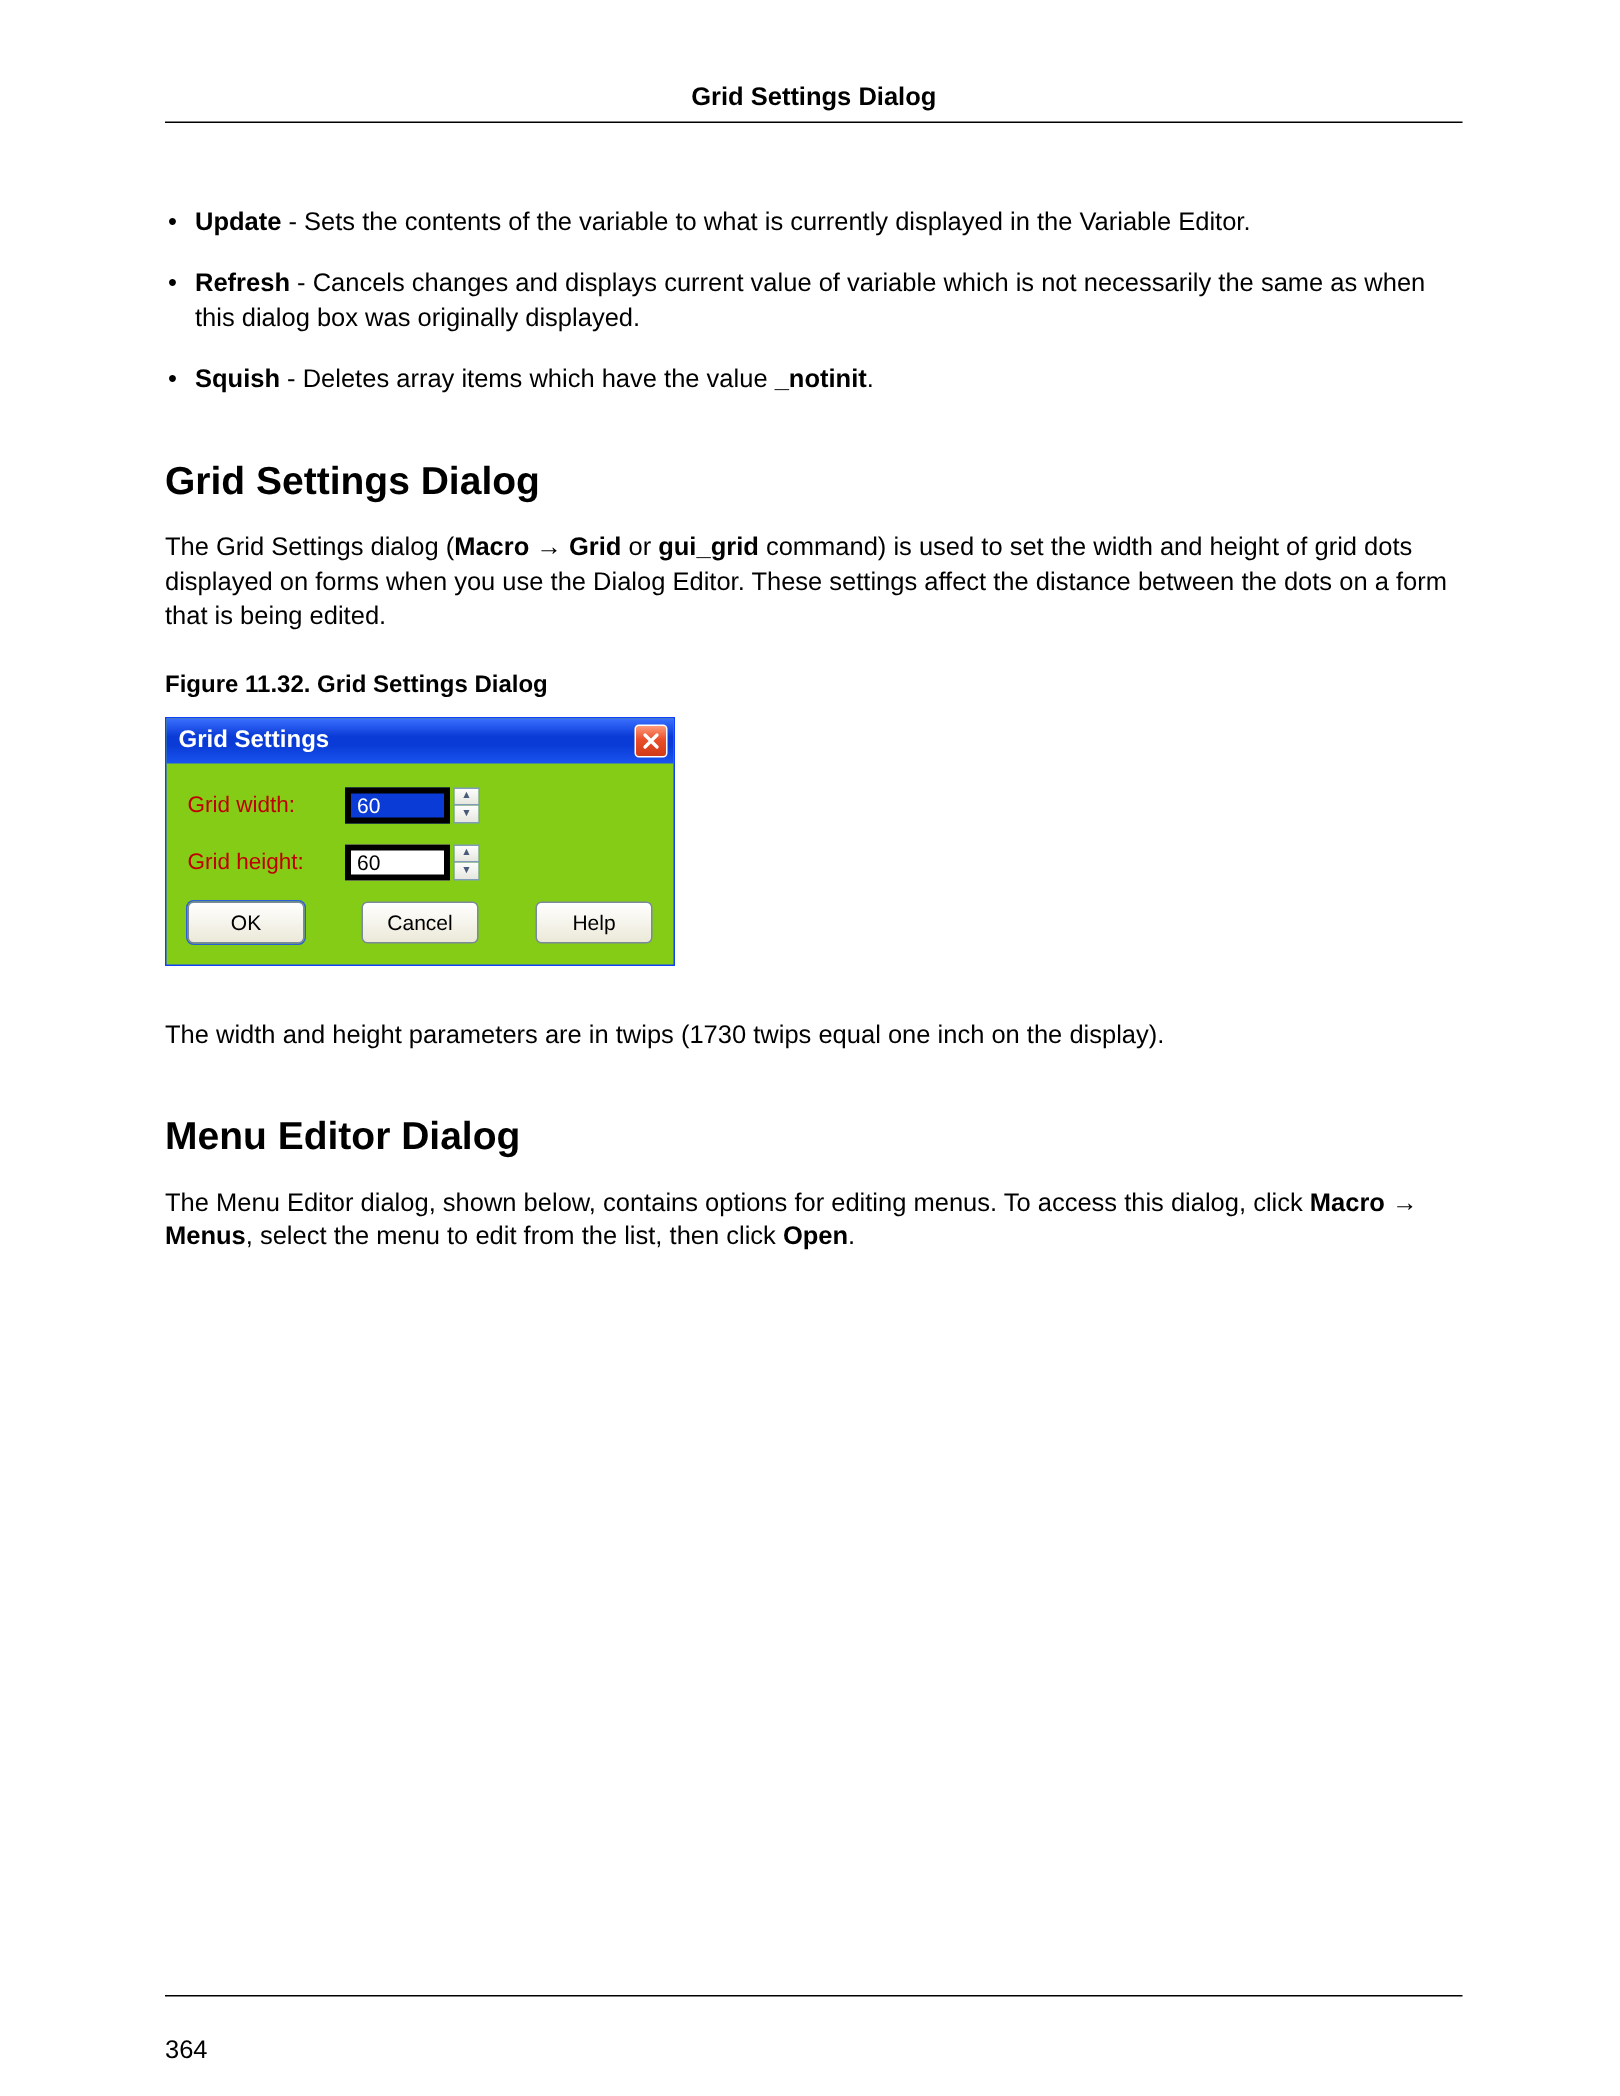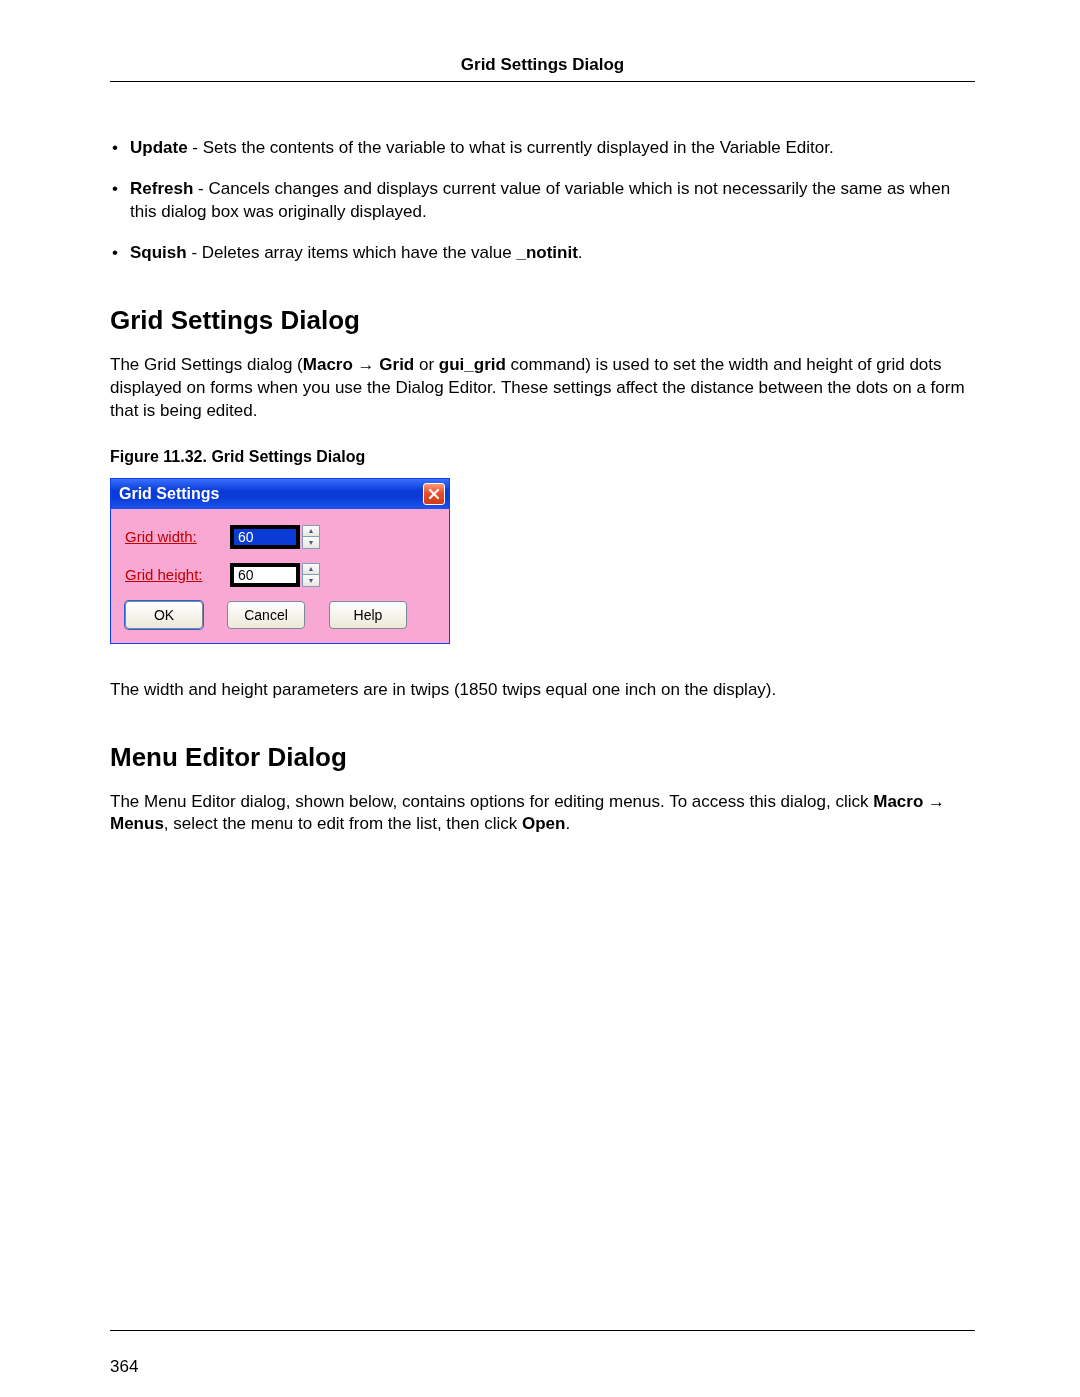--- a/index.html
+++ b/index.html
@@ -77,21 +77,21 @@
     font-weight: bold;
     margin: 25px 0 12px 0;
   }
 
   
   .dialog-wrap {
     width: 340px;
     border: 1px solid #1040ff;
     box-sizing: border-box;
     font-family: Tahoma, Arial, sans-serif;
-    background: #f9a8d4;
+    background: #84cc16;
     margin-bottom: 35px;
   }
   .titlebar {
     display: flex;
     align-items: center;
     justify-content: space-between;
     height: 30px;
     padding: 0 4px 0 8px;
     background: linear-gradient(to bottom, #3a6fff 0%, #0a3bd6 40%, #0a3bd6 60%, #1a54f0 100%);
     color: #fff;
@@ -115,21 +115,20 @@
   }
   .form-row {
     display: flex;
     align-items: center;
     margin-bottom: 14px;
   }
   .form-label {
     width: 105px;
     color: #c00000;
     font-size: 15px;
-    text-decoration: underline;
   }
   .spinbox {
     display: flex;
     align-items: stretch;
     height: 24px;
   }
   .spin-input {
     width: 70px;
     border: 4px solid #000000;
     background: #fff;
@@ -158,20 +157,21 @@
     font-size: 7px;
     line-height: 1;
     color: #4a5a7a;
     cursor: pointer;
   }
   .spin-arrow:first-child { border-bottom: none; }
   .button-row {
     display: flex;
     gap: 24px;
     margin-top: 2px;
+    justify-content: space-between;
   }
   .dlg-btn {
     flex: 0 0 auto;
     min-width: 78px;
     height: 28px;
     border: 1px solid #7a8a9a;
     border-radius: 4px;
     background: linear-gradient(to bottom,#ffffff,#ece9d8);
     font-size: 14px;
     font-family: inherit;
@@ -240,21 +240,21 @@
         </div>
       </div>
       <div class="button-row">
         <button class="dlg-btn default">OK</button>
         <button class="dlg-btn">Cancel</button>
         <button class="dlg-btn">Help</button>
       </div>
     </div>
   </div>
 
-  <p class="body">The width and height parameters are in twips (1850 twips equal one inch on the display).</p>
+  <p class="body">The width and height parameters are in twips (1730 twips equal one inch on the display).</p>
 
   <h2 class="section">Menu Editor Dialog</h2>
 
   <p class="body">
     <span>The Menu Editor dialog, shown below, contains options for editing menus. To access this dialog, click </span><span class="b">Macro</span><span> → </span><span class="b">Menus</span><span>, select the menu to edit from the list, then click </span><span class="b">Open</span><span>.</span>
   </p>
 
 
   <hr class="rule-bottom">
   <div class="page-number">364</div>

